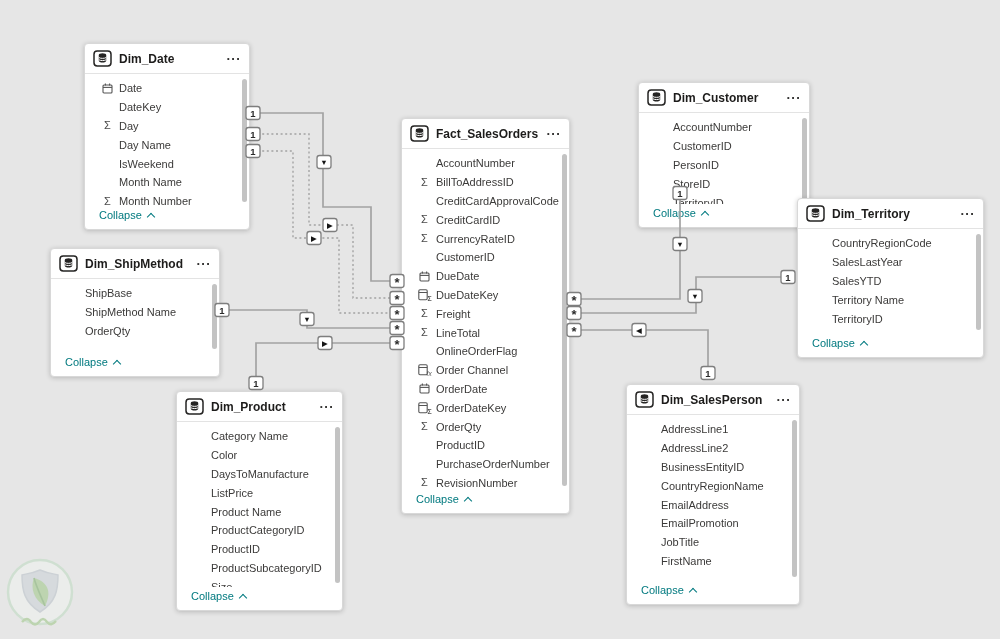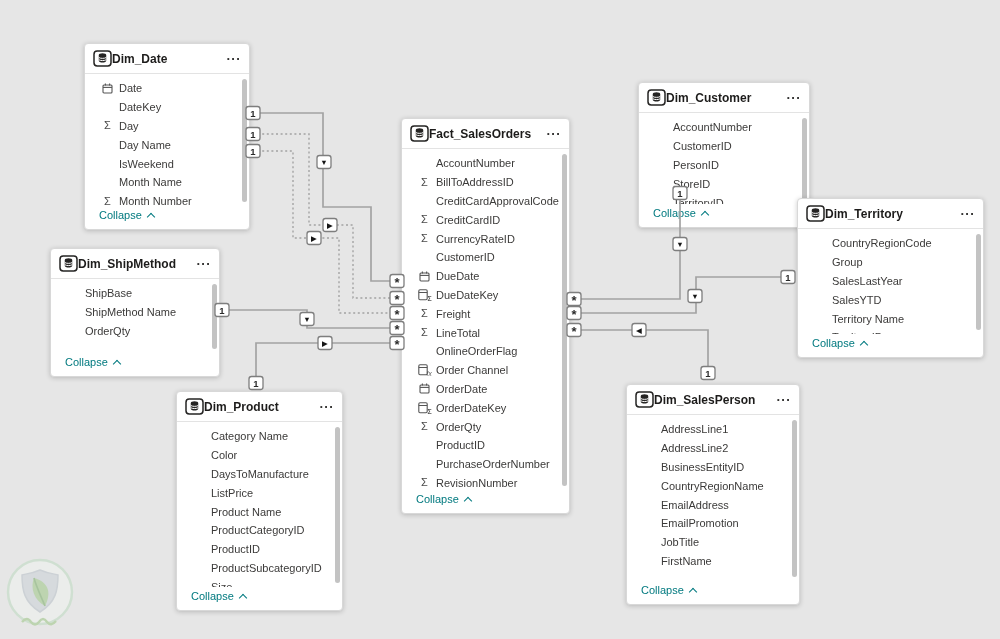--- a/index.html
+++ b/index.html
@@ -1,21 +1,21 @@
 <!DOCTYPE html>
 <html><head>
 <meta charset="utf-8">
 <style>
   html,body{margin:0;padding:0;width:1000px;height:639px;overflow:hidden;
     background:#e6e6e6;font-family:"Liberation Sans",sans-serif;}
   #canvas{position:relative;width:1000px;height:639px;background:#e6e6e6;}
 
   .card{position:absolute;background:#fff;border:1px solid #d8d8d8;border-radius:4px;
     box-shadow:0 1px 5px rgba(0,0,0,.20);display:flex;flex-direction:column;z-index:2;}
-  .card-header{display:flex;align-items:center;height:29px;min-height:29px;
+  .card-header{display:flex;align-items:center;gap:7px;height:29px;min-height:29px;
     padding:0 8px;border-bottom:1px solid #e3e3e3;}
   .tbl-icon{width:19px;height:17px;flex:0 0 auto;display:flex;}
   .card-title{font-weight:bold;font-size:12px;color:#1d1c1b;white-space:nowrap;}
   .menu{margin-left:auto;color:#323130;font-size:13px;font-weight:bold;letter-spacing:.5px;
     line-height:10px;cursor:pointer;}
   .fields{flex:1;padding-top:5px;overflow:hidden;}
   .field-row{display:flex;align-items:center;height:18.8px;padding-left:15px;gap:4px;}
   .ficon{width:15px;min-width:15px;display:flex;justify-content:center;align-items:center;
     color:#4a4a4a;font-size:11px;line-height:1;}
   .flabel{font-size:11px;color:#3b3a39;white-space:nowrap;}
@@ -492,24 +492,20 @@
       <span class="card-title">Dim_Territory</span>
       <span class="menu">···</span>
     </div>
     <div class="fields">
         <div class="field-row">
           <span class="ficon"></span>
           <span class="flabel">CountryRegionCode</span>
         </div>
         <div class="field-row">
           <span class="ficon"></span>
-          <span class="flabel">Group</span>
-        </div>
-        <div class="field-row">
-          <span class="ficon"></span>
           <span class="flabel">SalesLastYear</span>
         </div>
         <div class="field-row">
           <span class="ficon"></span>
           <span class="flabel">SalesYTD</span>
         </div>
         <div class="field-row">
           <span class="ficon"></span>
           <span class="flabel">Territory Name</span>
         </div>

